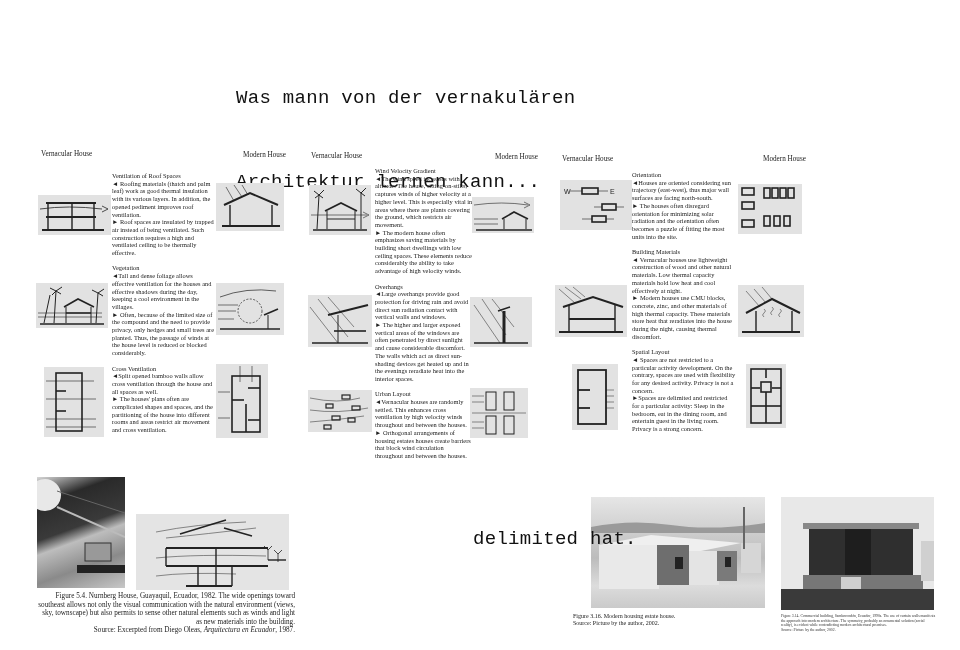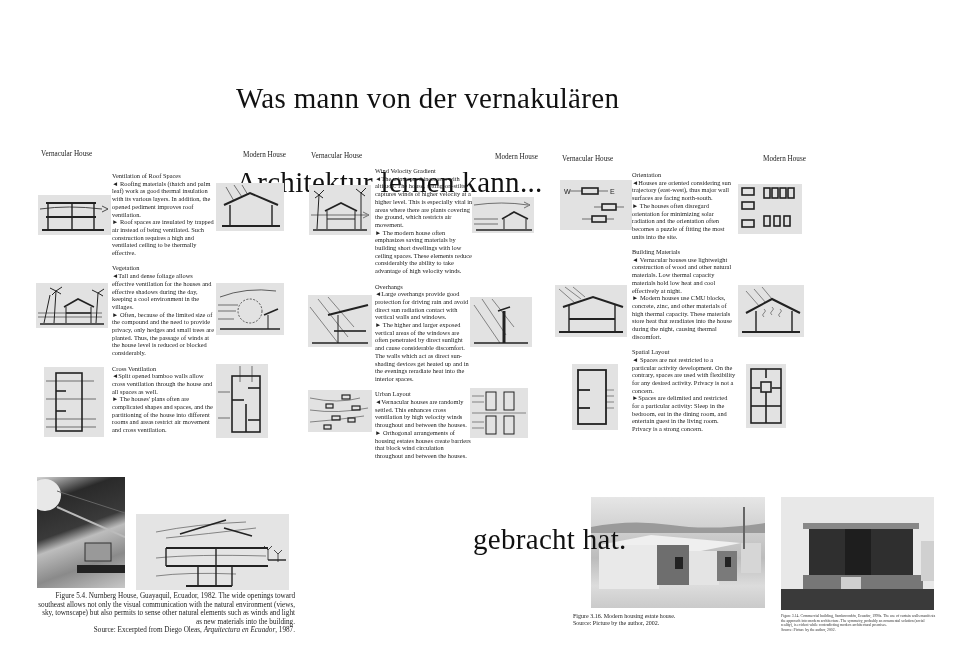--- a/index.html
+++ b/index.html
@@ -1,18 +1,18 @@
 <!DOCTYPE html>
 <html><head>
 <meta charset="utf-8">
 <style>
   html,body{margin:0;padding:0;}
   body{width:960px;height:650px;background:#ffffff;position:relative;overflow:hidden;font-family:"Liberation Serif",serif;color:#1a1a1a;}
   .abs{position:absolute;}
-  .mono-title{font-family:Liberation Serif, serif;font-size:29px;line-height:28px;color:#111;letter-spacing:0.3px;white-space:pre;}
+  .mono-title{font-family:Liberation Mono, monospace;font-size:19px;line-height:28px;color:#111;letter-spacing:0.3px;white-space:pre;}
   .col-label{font-size:7.2px;color:#222;}
   .para{font-size:6.4px;line-height:7.7px;color:#222;}
   .para .h{display:block;}
   .para p{margin:0 0 7.7px 0;}
   .sketch{background:#e2e2e2;position:absolute;overflow:hidden;}
   .sketch svg{width:100%;height:100%;display:block;}
   .photo{position:absolute;overflow:hidden;background:#888;}
   .caption{font-size:7.2px;line-height:8.6px;color:#222;}
   .caption-sm{font-size:3.8px;line-height:4.6px;color:#333;}
 </style>
@@ -427,14 +427,14 @@
 <div class="abs caption" style="left:573px;top:613px;width:190px;font-size:6px;line-height:7.4px;">
   <div>Figure 3.16.  Modern housing estate house.</div>
   <div>Source: Picture by the author, 2002.</div>
 </div>
 <div class="abs caption-sm" style="left:781px;top:614px;width:155px;">
   <div>Figure 3.14. Commercial building, Samborondón, Ecuador, 1990s.  The use of curtain walls manifests the approach into modern architecture. The symmetry, probably an ornamental solution (social reality), is evident while contradicting modern architectural premises.</div>
   <div>Source: Picture by the author, 2002.</div>
 </div>
 
 <div class="abs mono-title" style="left:473px;top:469px;z-index:5;">
-  <div>gebracht hat.</div>
+  <div>delimited hat.</div>
 </div>
 
 </body></html>

